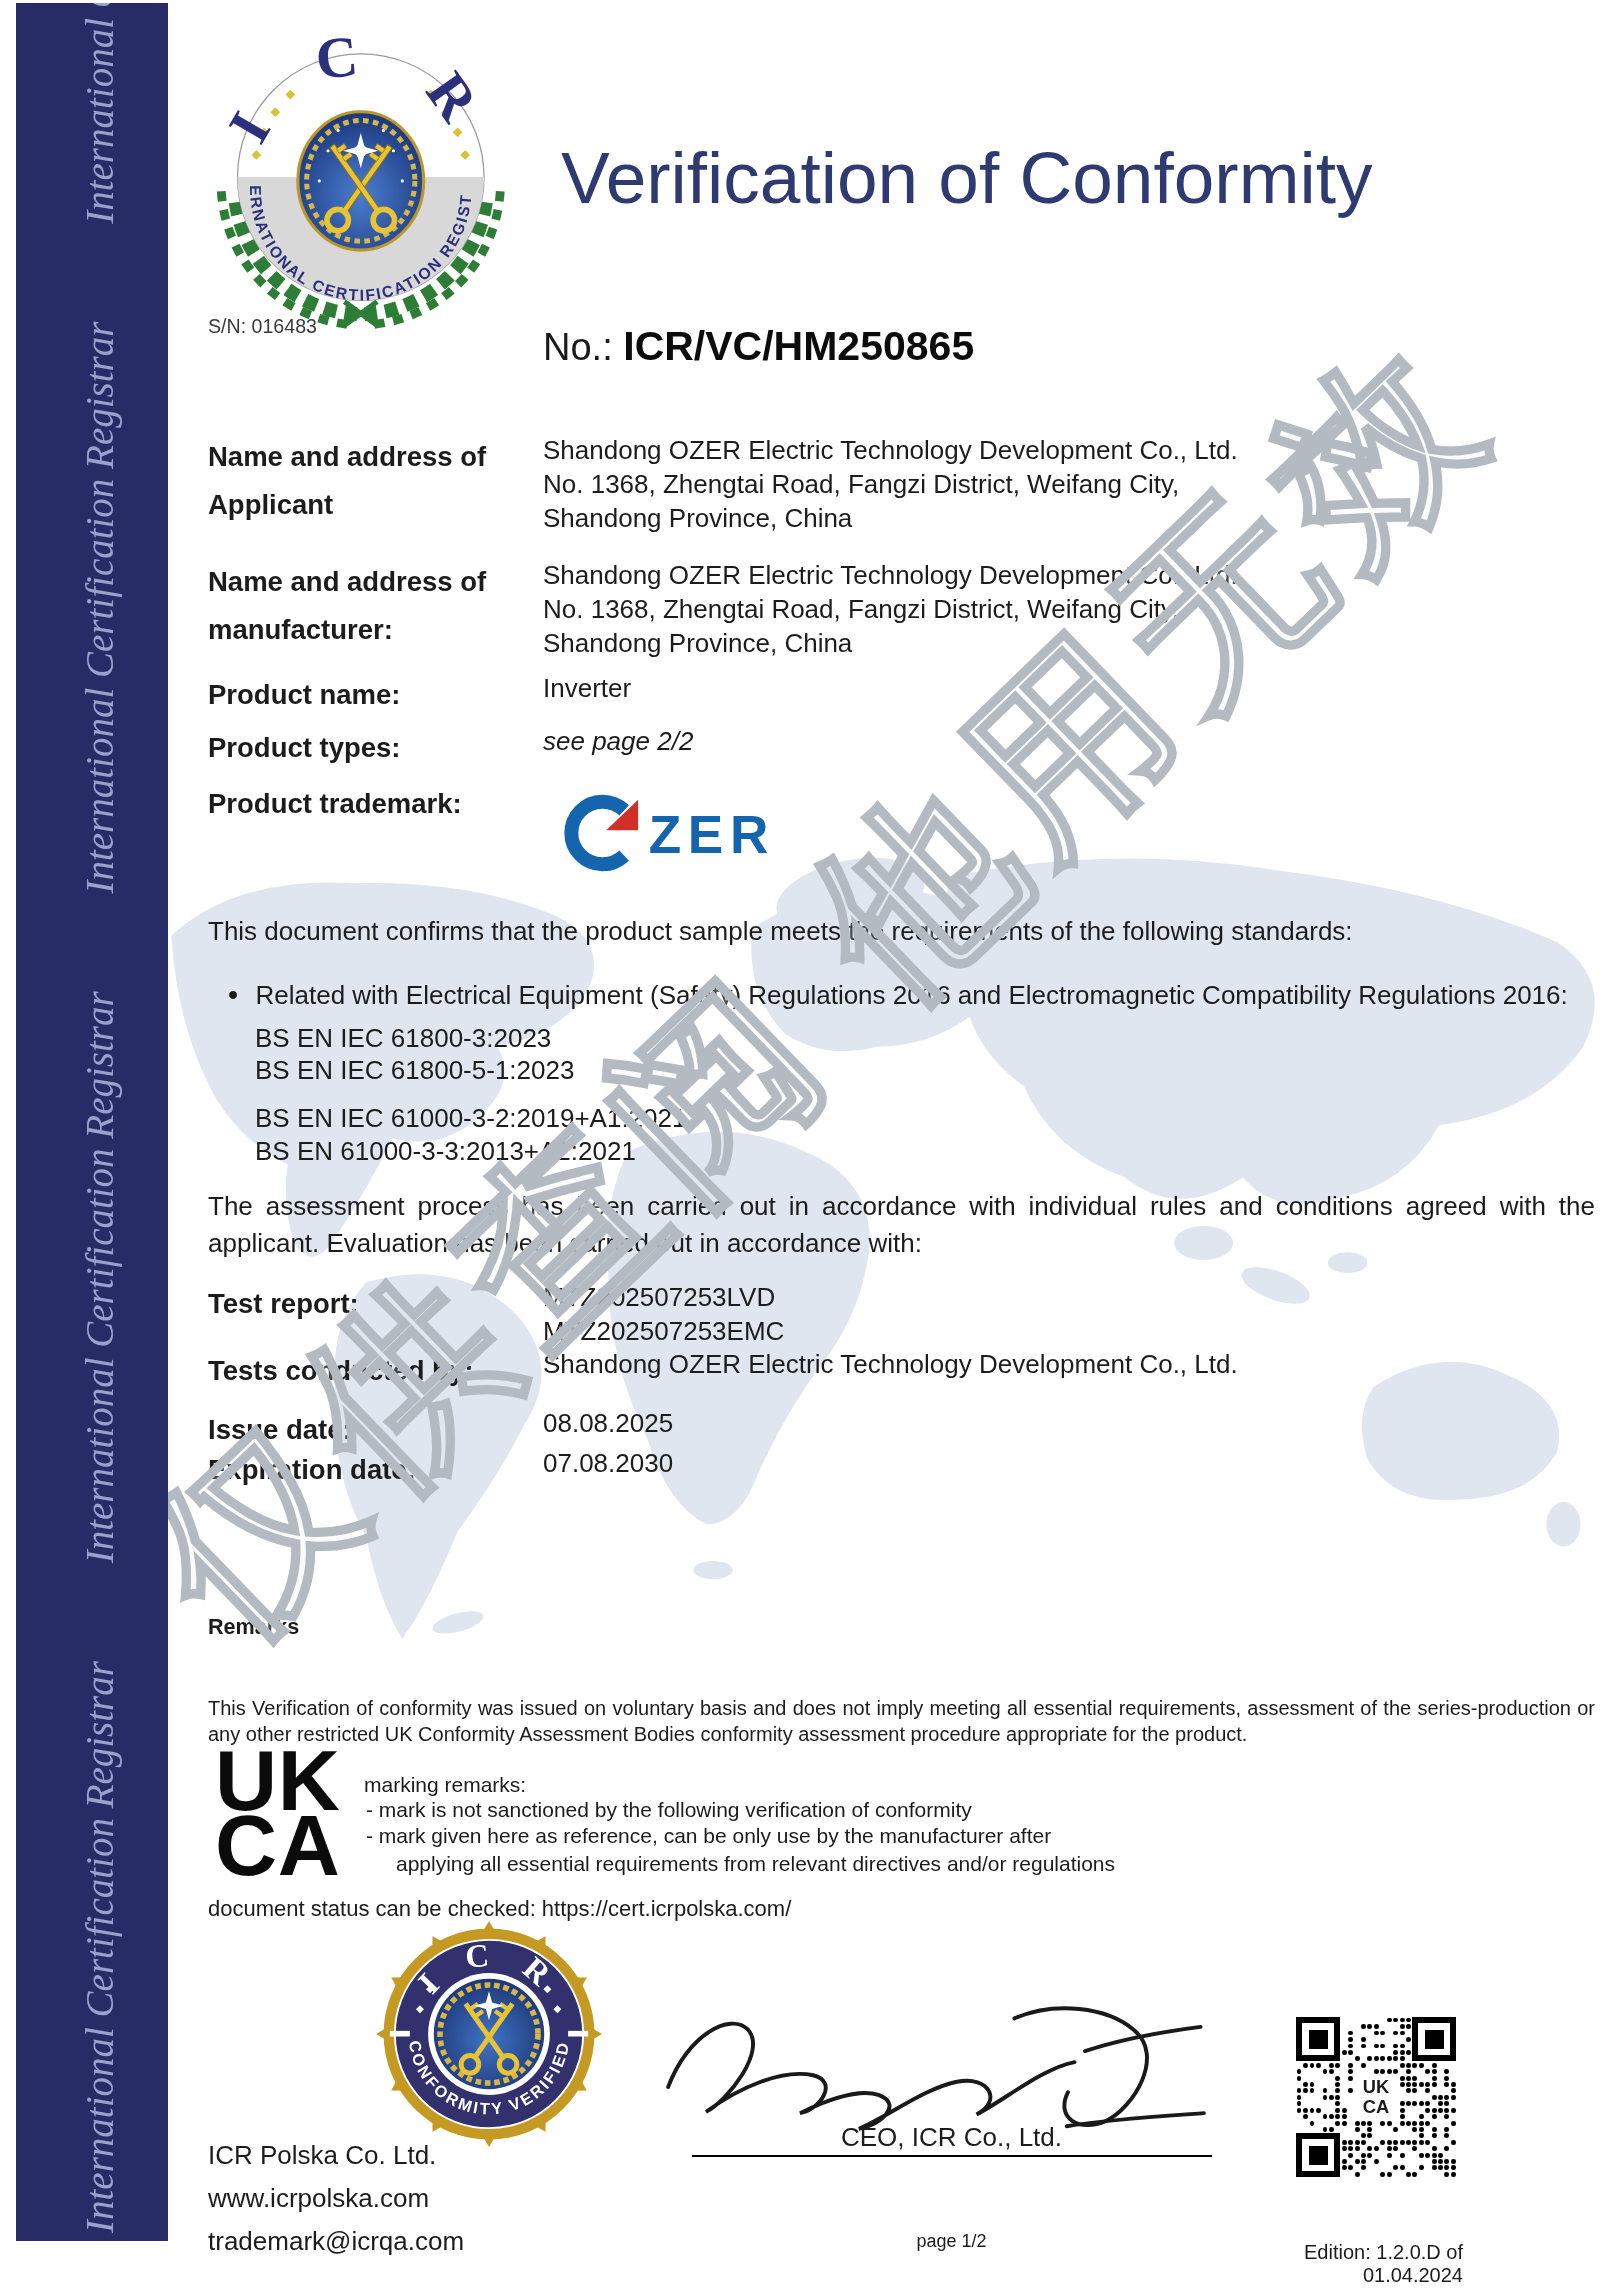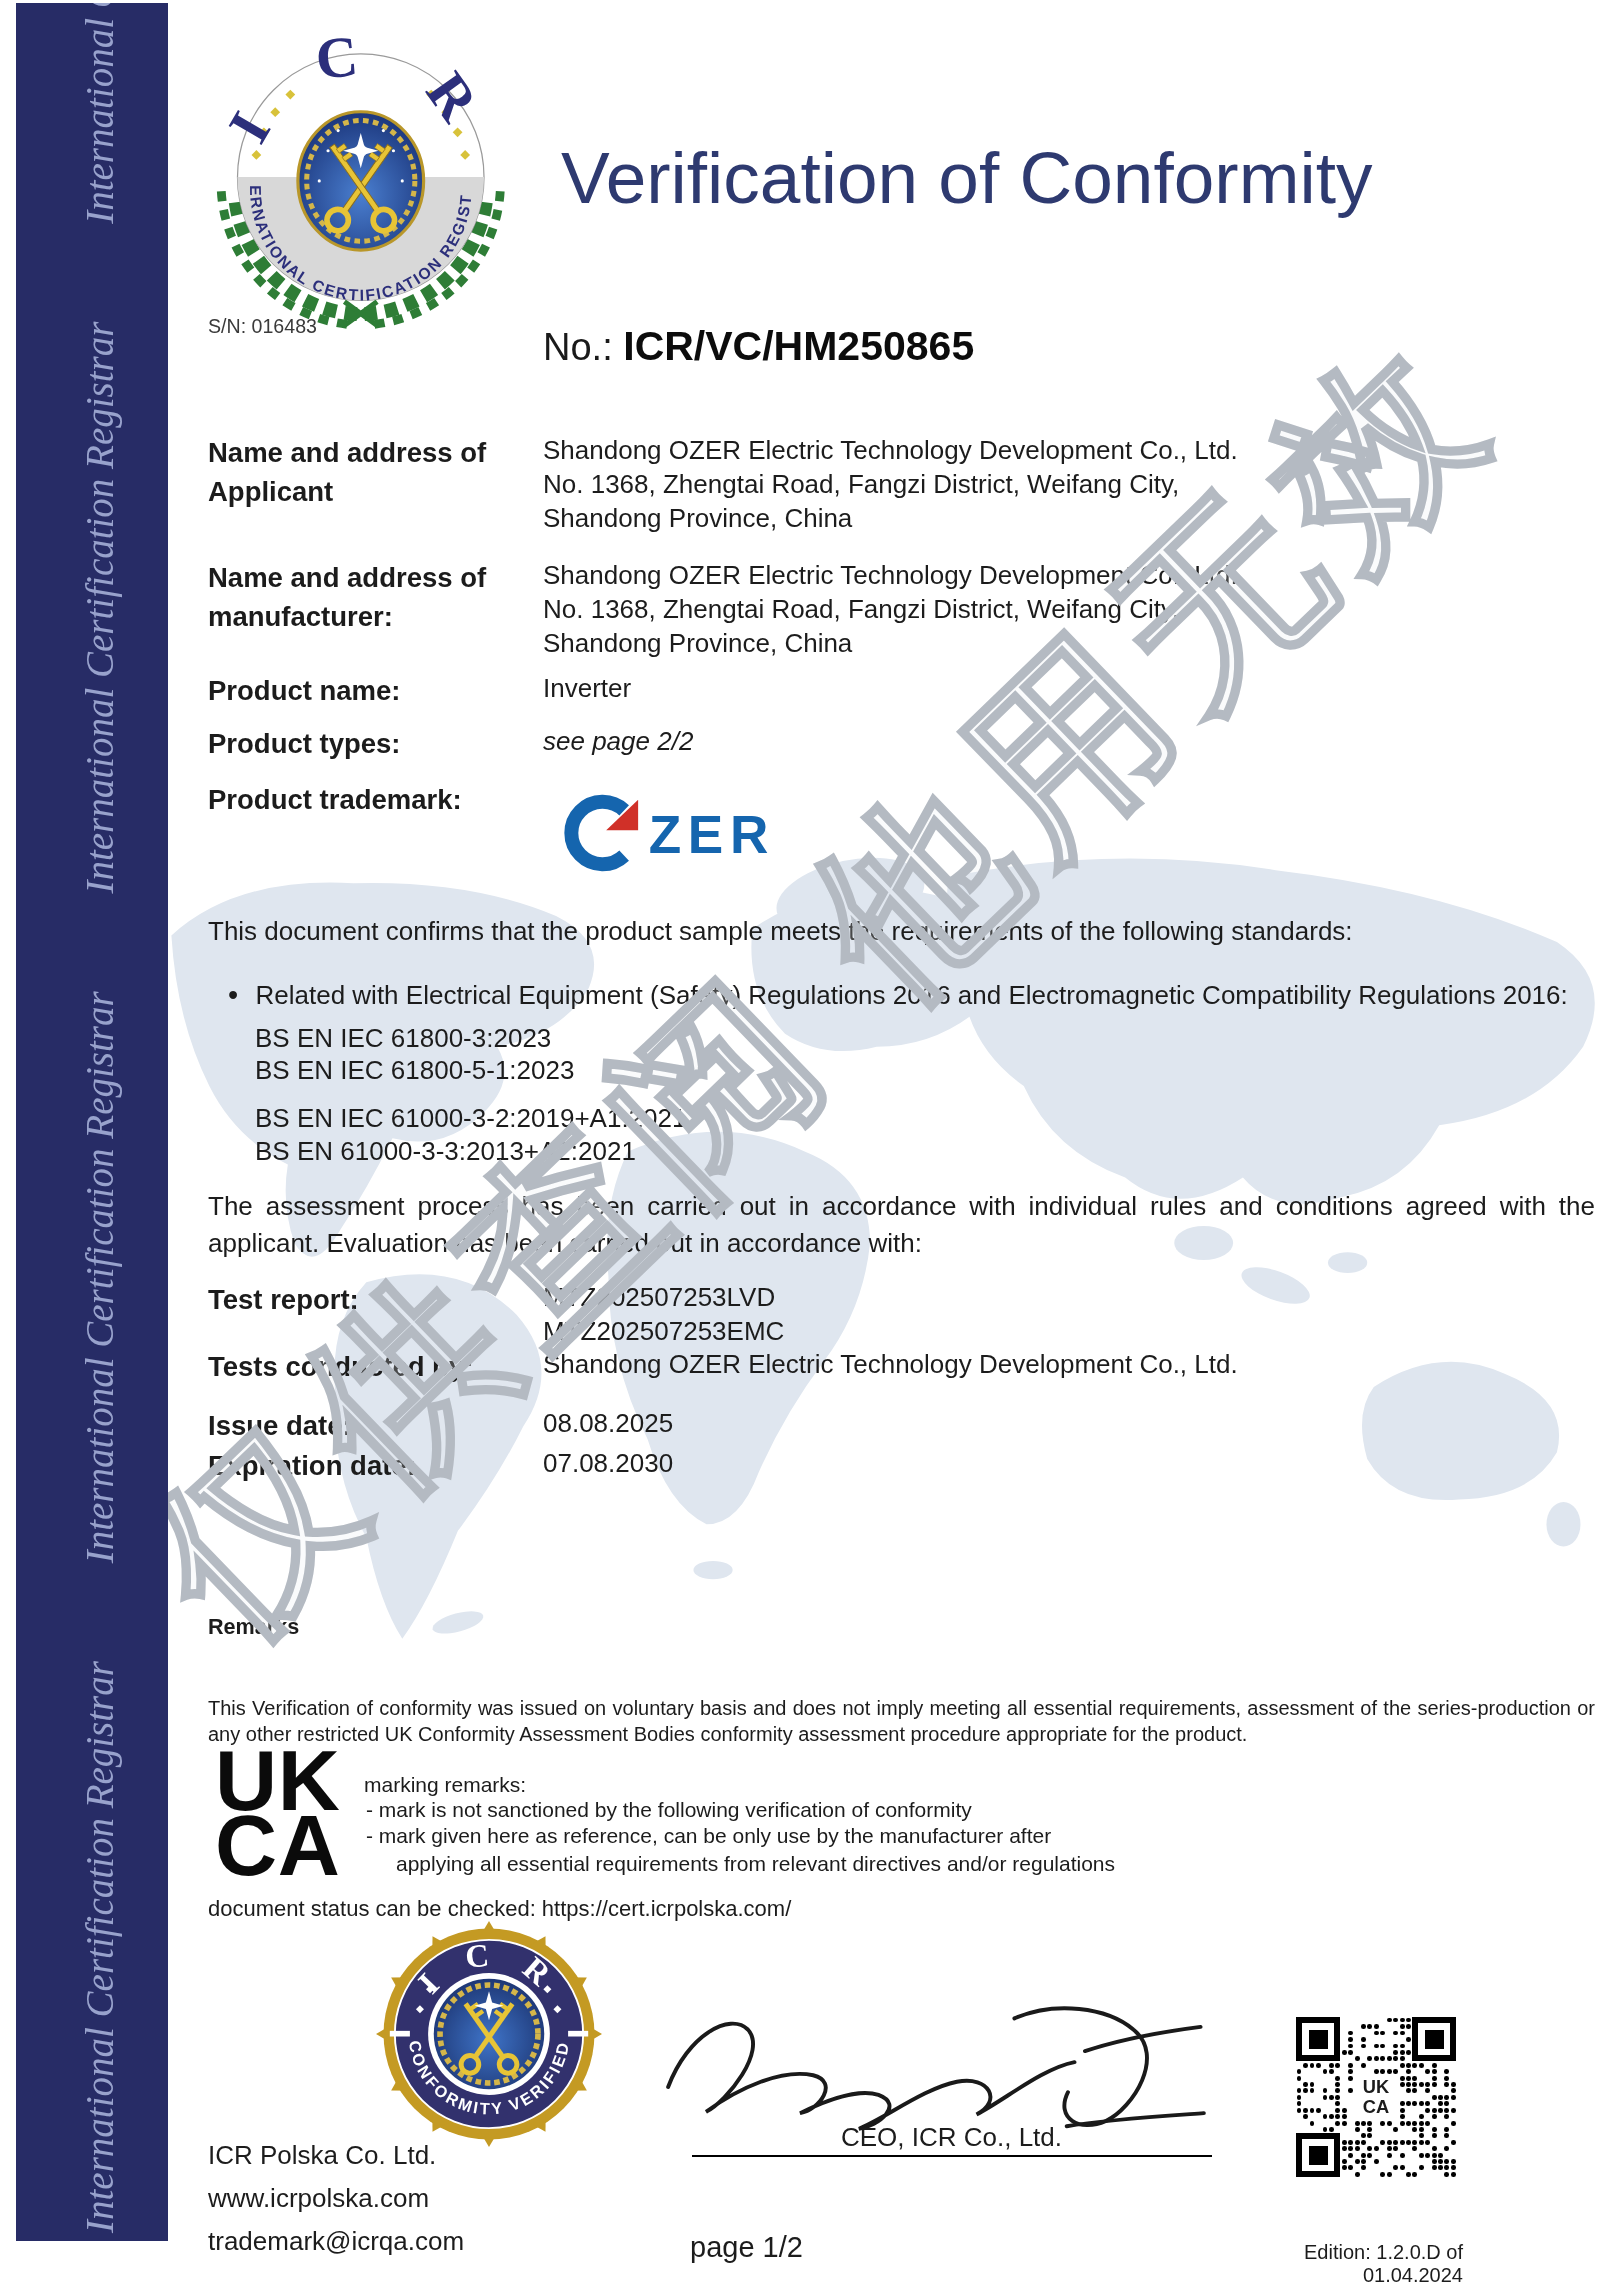--- a/index.html
+++ b/index.html
@@ -19,21 +19,21 @@
      transform:rotate(-90deg);transform-origin:0 0;white-space:nowrap;
      font-family:"Liberation Serif","DejaVu Serif",serif;font-style:italic;
      font-size:39px;line-height:85px;color:#98a2cc;}
   .sidebar-rot span{margin-right:88px;}
   
   .title{position:absolute;left:561px;top:136px;font-size:73px;color:#2e3a70;z-index:2;}
   .sn{position:absolute;left:208px;top:315px;font-size:19.6px;color:#3a3a3a;z-index:2;}
   .certno{position:absolute;left:543px;top:323px;font-size:38px;color:#1a1a1a;z-index:2;}
   .certno b{font-size:41px;color:#0c0c0c;}
   
-  .lbl{position:absolute;left:208px;width:340px;font-weight:bold;font-size:27.5px;line-height:39px;
+  .lbl{position:absolute;left:208px;width:340px;font-weight:bold;font-size:27.5px;line-height:48px;
        white-space:pre-line;z-index:2;}
   .val{position:absolute;left:543px;width:1047px;font-size:26px;line-height:34px;
        white-space:pre-line;z-index:2;}
   .para{position:absolute;left:208px;width:1387px;font-size:26px;line-height:37px;z-index:2;}
   .just{text-align:justify;}
   .bullet-line{position:absolute;left:228px;width:1374px;font-size:26px;white-space:nowrap;
        padding-left:27.5px;z-index:2;}
   .bullet-line::before{content:"•";position:absolute;left:0;top:-1.3px;font-size:29px;}
   .std{position:absolute;left:255px;font-size:26px;white-space:nowrap;z-index:2;}
   
@@ -42,21 +42,21 @@
   
   .ukca{position:absolute;left:215px;top:1748px;font-size:86px;font-weight:800;line-height:65px;
         letter-spacing:0.7px;color:#0b0b0b;z-index:2;}
   .mrk{position:absolute;font-size:21px;line-height:27.5px;z-index:2;}
   .hang{padding-left:30px;text-indent:-30px;white-space:pre-line;width:818px;}
   .docstatus{position:absolute;left:208px;top:1896px;font-size:22px;z-index:2;}
   
   .f-line{position:absolute;left:208px;font-size:26px;z-index:2;}
   .c-block{position:absolute;left:690px;width:523px;text-align:center;font-size:26px;z-index:2;}
   .rule{position:absolute;left:692px;top:2155px;width:520px;height:2px;background:#000;z-index:2;}
-  .page-no{position:absolute;left:690px;width:523px;text-align:left;top:2231px;font-size:29px;z-index:2;}
+  .page-no{position:absolute;left:690px;width:523px;text-align:center;top:2231px;font-size:18px;z-index:2;}
   .edition{position:absolute;left:1237px;width:226px;text-align:right;top:2241px;font-size:20px;z-index:2;}
   
   .qr{position:absolute;left:1296px;top:2017px;width:160px;height:160px;background:#fff;z-index:2;}
   .qr .dot{position:absolute;width:4.6px;height:4.6px;background:#000;border-radius:50%;}
   .finder{position:absolute;width:32px;height:32px;border:6.5px solid #000;}
   .finder::after{content:"";position:absolute;left:6.5px;top:6.5px;width:19px;height:19px;background:#000;}
   .qr-label{position:absolute;left:56px;top:56px;width:48px;height:48px;background:#fff;
      font-weight:800;font-size:18.3px;line-height:20px;text-align:center;white-space:pre-line;
      padding-top:3.9px;box-sizing:border-box;}
   svg{overflow:visible;}

